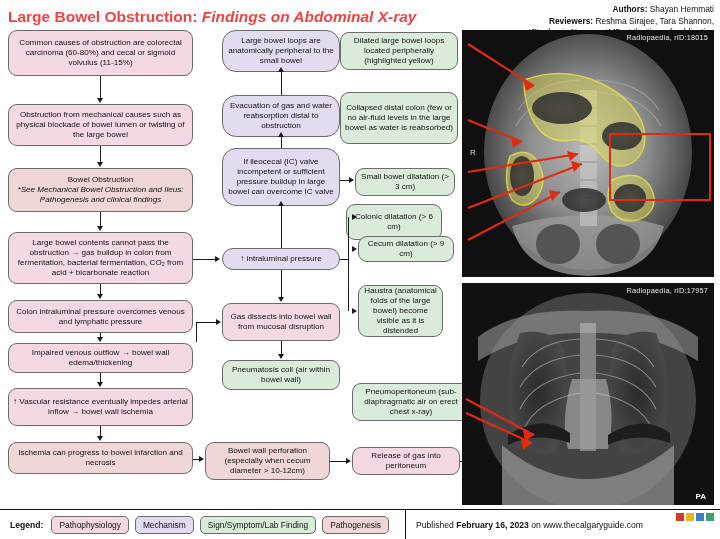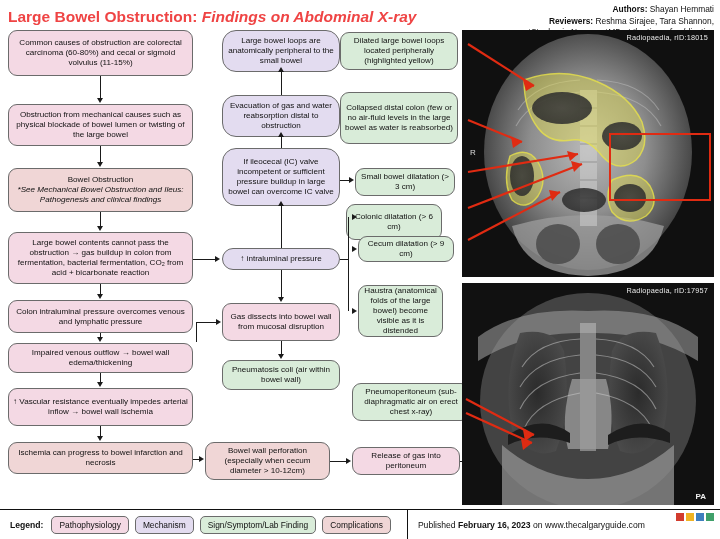--- a/index.html
+++ b/index.html
@@ -407,21 +407,21 @@
     </svg>
     <span class="cap">Radiopaedia, rID:17957</span>
     <span class="pa">PA</span>
   </div>
 
   <div class="legendbar">
     <span class="legend-label">Legend:</span>
     <span class="lg-chip patho">Pathophysiology</span>
     <span class="lg-chip mech">Mechanism</span>
     <span class="lg-chip sign">Sign/Symptom/Lab Finding</span>
-    <span class="lg-chip compl">Complications</span>
+    <span class="lg-chip compl">Pathogenesis</span>
     <span class="legend-div"></span>
     <span class="pub"><span>Published </span><b>February 16, 2023</b><span> on www.thecalgaryguide.com</span></span>
     <span class="cg-logo">
       <div style="background:#d23c2e;"></div>
       <div style="background:#f0b323;"></div>
       <div style="background:#3f7fbf;"></div>
       <div style="background:#3fa06a;"></div>
     </span>
   </div>
 

